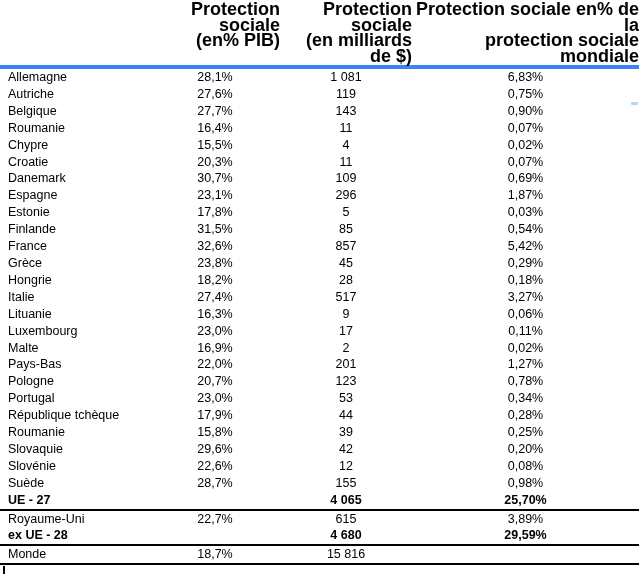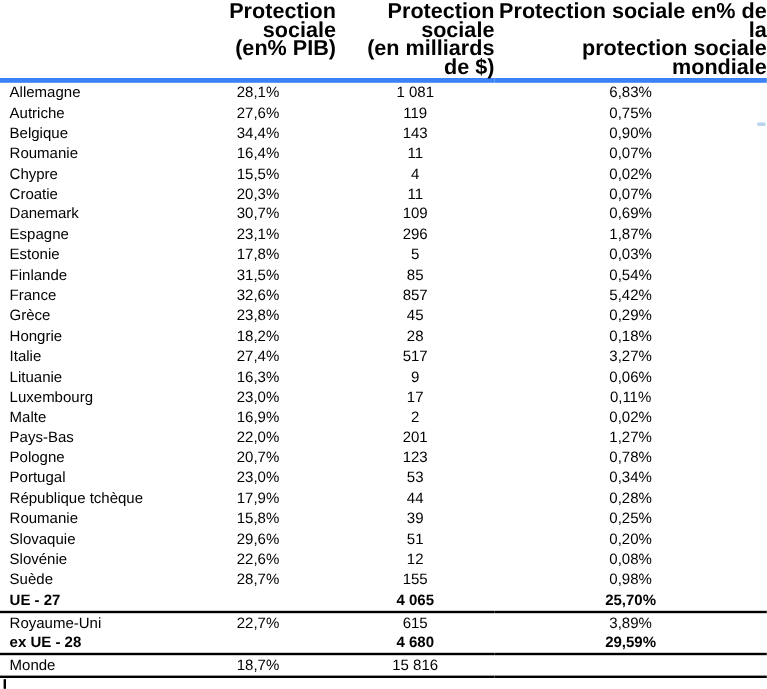--- a/index.html
+++ b/index.html
@@ -110,21 +110,21 @@
         <td>6,83%</td>
       </tr>
       <tr>
         <td>Autriche</td>
         <td>27,6%</td>
         <td>119</td>
         <td>0,75%</td>
       </tr>
       <tr>
         <td>Belgique</td>
-        <td>34,4%</td>
+        <td>27,7%</td>
         <td>143</td>
         <td>0,90%</td>
       </tr>
       <tr>
         <td>Roumanie</td>
         <td>16,4%</td>
         <td>11</td>
         <td>0,07%</td>
       </tr>
       <tr>
@@ -231,21 +231,21 @@
       </tr>
       <tr>
         <td>Roumanie</td>
         <td>15,8%</td>
         <td>39</td>
         <td>0,25%</td>
       </tr>
       <tr>
         <td>Slovaquie</td>
         <td>29,6%</td>
-        <td>51</td>
+        <td>42</td>
         <td>0,20%</td>
       </tr>
       <tr>
         <td>Slovénie</td>
         <td>22,6%</td>
         <td>12</td>
         <td>0,08%</td>
       </tr>
       <tr>
         <td>Suède</td>

